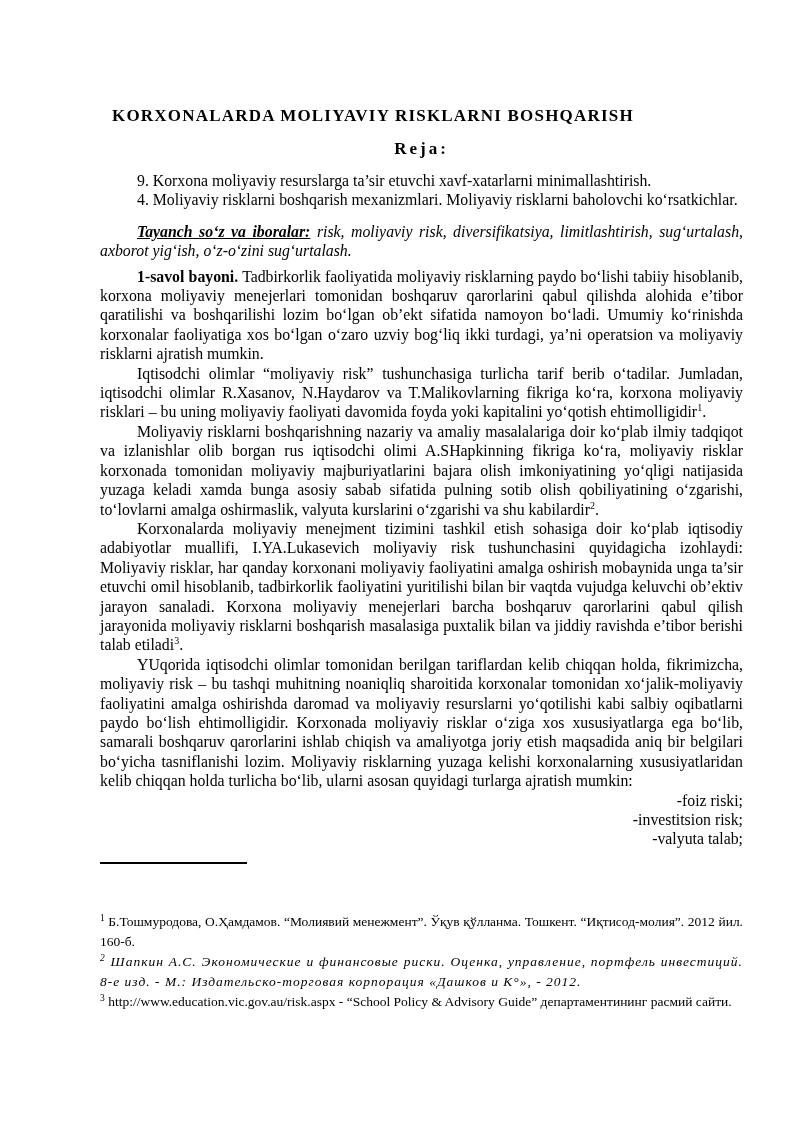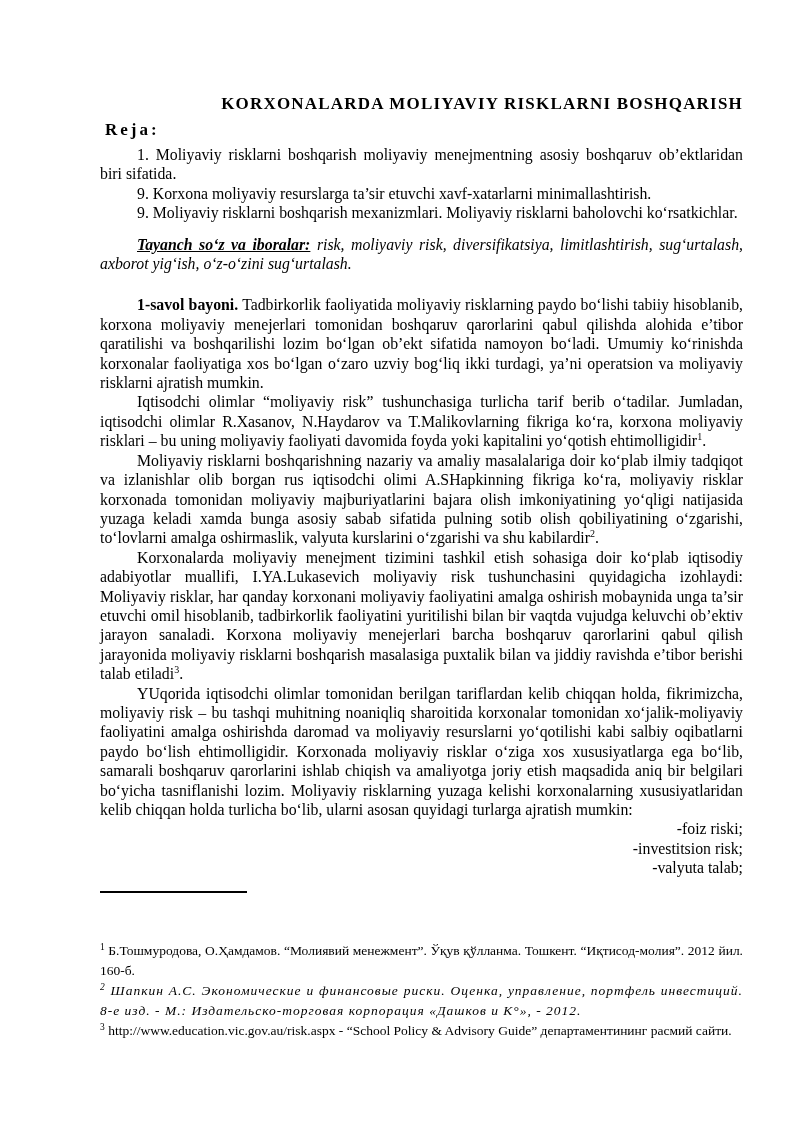--- a/index.html
+++ b/index.html
@@ -15,53 +15,54 @@
     background: #ffffff;
     color: #000000;
     font-family: "Liberation Serif", "DejaVu Serif", serif;
     font-size: 15.8px;
     line-height: 19.4px;
     padding: 93px 57px 0 100px;
     overflow: hidden;
     text-align: justify;
   }
   .doc-title {
-    margin: 0;
+    margin: 12px;
     font-size: 17px;
     font-weight: bold;
     letter-spacing: 1.2px;
-    text-align: right;
+    text-align: left;
     line-height: 21px;
   }
   .plan-heading {
-    margin: 5px;
+    margin: 12px;
     font-size: 17px;
     font-weight: bold;
     letter-spacing: 3px;
+    text-align: center;
     line-height: 21px;
   }
   .plan-item {
     margin: 0;
     text-indent: 37px;
   }
   .keywords {
     margin: 12px 0 0 0;
     text-indent: 37px;
     font-style: italic;
   }
   .keywords .kw-lead {
     font-weight: bold;
     text-decoration: underline;
   }
   .body-par {
     margin: 0;
     text-indent: 37px;
   }
   .body-par.first-par {
-    margin-top: 22px;
+    margin-top: 6px;
   }
   .par-lead {
     font-weight: bold;
   }
   sup.fn-ref {
     font-size: 10px;
     line-height: 0;
     vertical-align: super;
   }
   .risk-item {
@@ -98,23 +99,22 @@
 </style>
 </head>
 <body>
 
 <div class="page">
 
   <h1 class="doc-title">KORXONALARDA MOLIYAVIY RISKLARNI BOSHQARISH</h1>
   <h2 class="plan-heading">Reja:</h2>
 
   <div>
-    <p class="plan-item">1. Moliyaviy risklarni boshqarish moliyaviy menejmentning asosiy boshqaruv ob’ektlaridan biri sifatida.</p>
     <p class="plan-item">9. Korxona moliyaviy resurslarga ta’sir etuvchi xavf-xatarlarni minimallashtirish.</p>
-    <p class="plan-item">9. Moliyaviy risklarni boshqarish mexanizmlari. Moliyaviy risklarni baholovchi ko‘rsatkichlar.</p>
+    <p class="plan-item">4. Moliyaviy risklarni boshqarish mexanizmlari. Moliyaviy risklarni baholovchi ko‘rsatkichlar.</p>
   </div>
 
   <p class="keywords"><span class="kw-lead">Tayanch so‘z va iboralar:</span><span> risk, moliyaviy risk, diversifikatsiya, limitlashtirish, sug‘urtalash, axborot yig‘ish, o‘z-o‘zini sug‘urtalash.</span></p>
 
   <p class="body-par first-par"><span class="par-lead">1-savol bayoni.</span><span> Tadbirkorlik faoliyatida moliyaviy risklarning paydo bo‘lishi tabiiy hisoblanib, korxona moliyaviy menejerlari tomonidan boshqaruv qarorlarini qabul qilishda alohida e’tibor qaratilishi va boshqarilishi lozim bo‘lgan ob’ekt sifatida namoyon bo‘ladi. Umumiy ko‘rinishda korxonalar faoliyatiga xos bo‘lgan o‘zaro uzviy bog‘liq ikki turdagi, ya’ni operatsion va moliyaviy risklarni ajratish mumkin.</span></p>
 
   <p class="body-par"><span>Iqtisodchi olimlar “moliyaviy risk” tushunchasiga turlicha tarif berib o‘tadilar. Jumladan, iqtisodchi olimlar R.Xasanov, N.Haydarov va T.Malikovlarning fikriga ko‘ra, korxona moliyaviy risklari – bu uning moliyaviy faoliyati davomida foyda yoki kapitalini yo‘qotish ehtimolligidir</span><sup class="fn-ref">1</sup><span>.</span></p>
 
   <p class="body-par"><span>Moliyaviy risklarni boshqarishning nazariy va amaliy masalalariga doir ko‘plab ilmiy tadqiqot va izlanishlar olib borgan rus iqtisodchi olimi A.SHapkinning fikriga ko‘ra, moliyaviy risklar korxonada tomonidan moliyaviy majburiyatlarini bajara olish imkoniyatining yo‘qligi natijasida yuzaga keladi xamda bunga asosiy sabab sifatida pulning sotib olish qobiliyatining o‘zgarishi, to‘lovlarni amalga oshirmaslik, valyuta kurslarini o‘zgarishi va shu kabilardir</span><sup class="fn-ref">2</sup><span>.</span></p>
 

